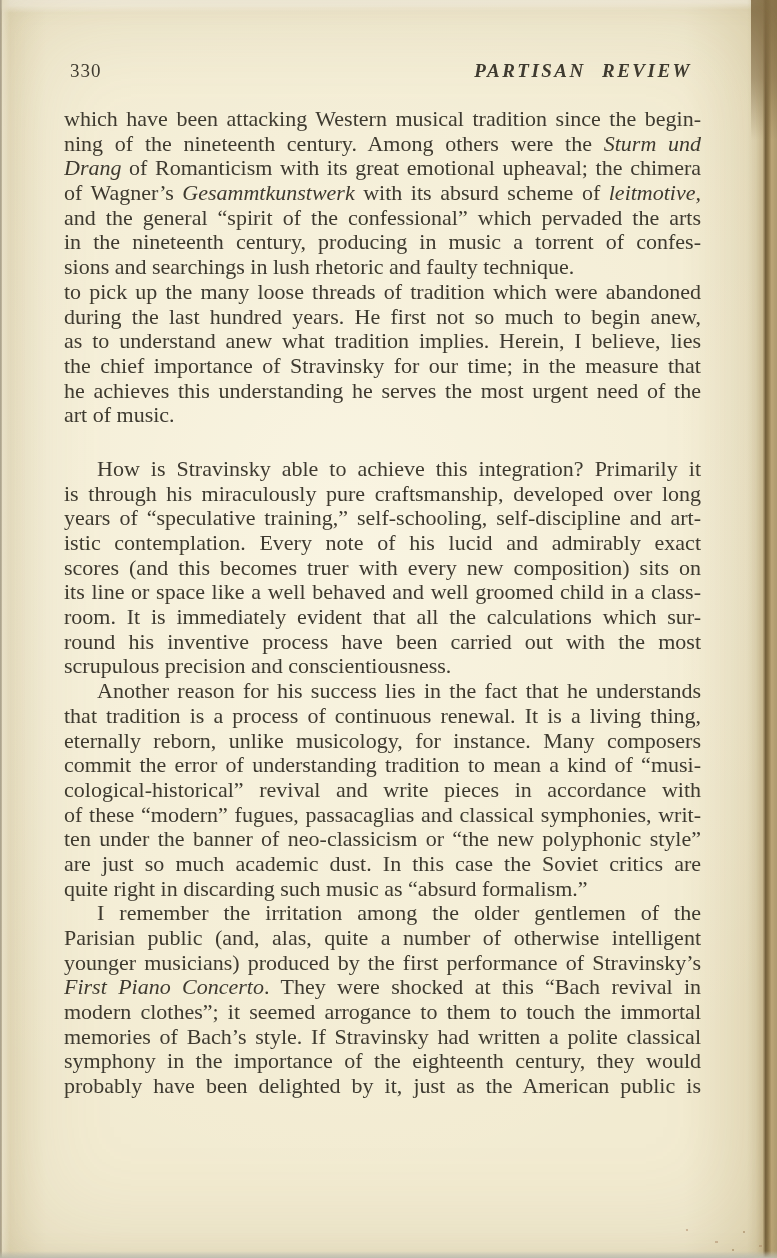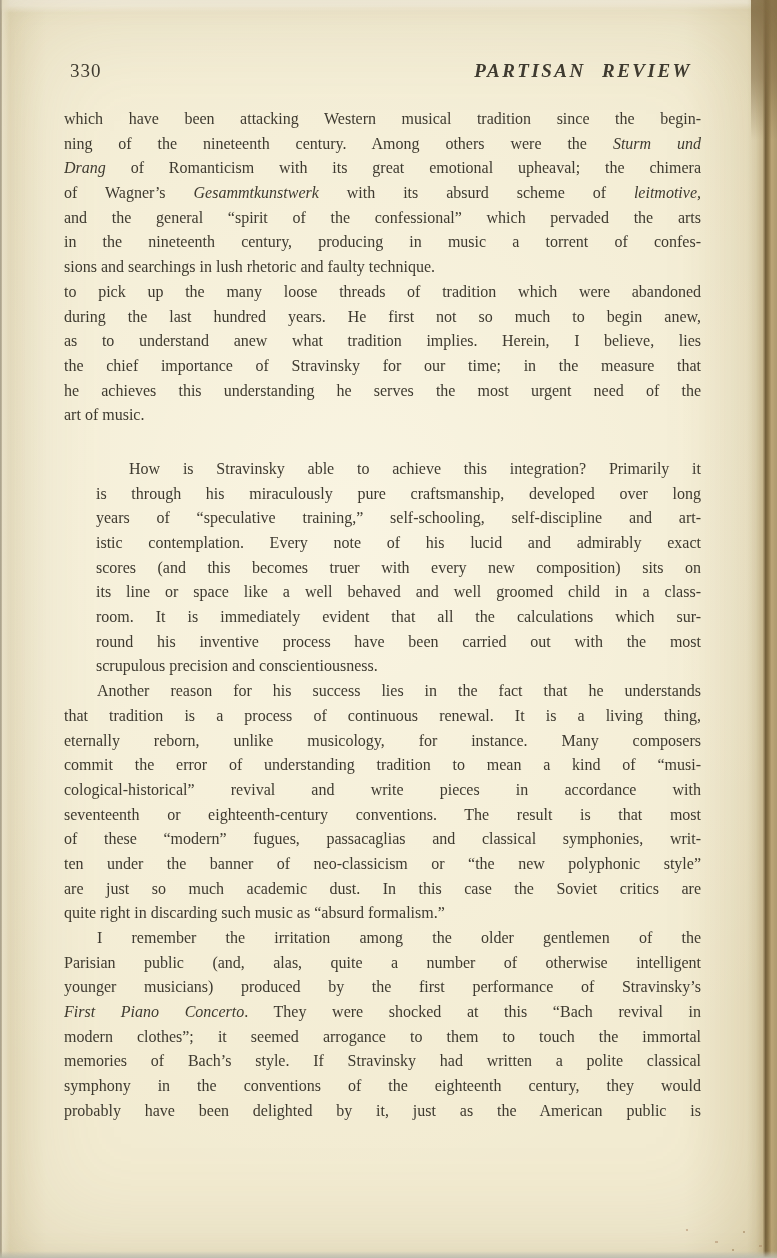--- a/index.html
+++ b/index.html
@@ -74,24 +74,24 @@
     letter-spacing: 1px;
   }
   .journal-title {
     display: block; text-align: right;
     font-style: italic; font-weight: bold;
     letter-spacing: 2.5px; word-spacing: 9px;
   }
   
   .page-body {
     position: absolute; left: 64px; top: 107px; width: 637px;
-    font-size: 16px;
+    font-size: 22px;
   }
   .para { margin: 0; }
-  .para.section-break { margin-top: 29px; margin-left: 32px; }
+  .para.section-break { margin-top: 29px; }
   .line {
     height: 24.7px; line-height: 24.7px;
     text-align: justify; text-align-last: justify;
     white-space: normal; overflow: hidden;
   }
   .line.last { text-align-last: left; }
   .line.indent { padding-left: 33px; }
   .it { font-style: italic; }
 </style>
 </head>
@@ -139,32 +139,31 @@
         <div class="line"><span>room. It is immediately evident that all the calculations which sur-</span></div>
         <div class="line"><span>round his inventive process have been carried out with the most</span></div>
         <div class="line last"><span>scrupulous precision and conscientiousness.</span></div>
       </div>
       <div class="para">
         <div class="line indent"><span>Another reason for his success lies in the fact that he understands</span></div>
         <div class="line"><span>that tradition is a process of continuous renewal. It is a living thing,</span></div>
         <div class="line"><span>eternally reborn, unlike musicology, for instance. Many composers</span></div>
         <div class="line"><span>commit the error of understanding tradition to mean a kind of “musi-</span></div>
         <div class="line"><span>cological-historical” revival and write pieces in accordance with</span></div>
-        <div class="line"><span>seventeenth or eighteenth-century conventions. The result is that most</span></div>
         <div class="line"><span>of these “modern” fugues, passacaglias and classical symphonies, writ-</span></div>
         <div class="line"><span>ten under the banner of neo-classicism or “the new polyphonic style”</span></div>
         <div class="line"><span>are just so much academic dust. In this case the Soviet critics are</span></div>
         <div class="line last"><span>quite right in discarding such music as “absurd formalism.”</span></div>
       </div>
       <div class="para">
         <div class="line indent"><span>I remember the irritation among the older gentlemen of the</span></div>
         <div class="line"><span>Parisian public (and, alas, quite a number of otherwise intelligent</span></div>
         <div class="line"><span>younger musicians) produced by the first performance of Stravinsky’s</span></div>
         <div class="line"><span class="it">First Piano Concerto</span><span>. They were shocked at this “Bach revival in</span></div>
         <div class="line"><span>modern clothes”; it seemed arrogance to them to touch the immortal</span></div>
         <div class="line"><span>memories of Bach’s style. If Stravinsky had written a polite classical</span></div>
-        <div class="line"><span>symphony in the conventions of the eighteenth century, they would</span></div>
+        <div class="line"><span>symphony in the importance of the eighteenth century, they would</span></div>
         <div class="line"><span>probably have been delighted by it, just as the American public is</span></div>
       </div>
     </div>
 
   <div class="vignette"></div>
 </div>
 
 </body></html>

